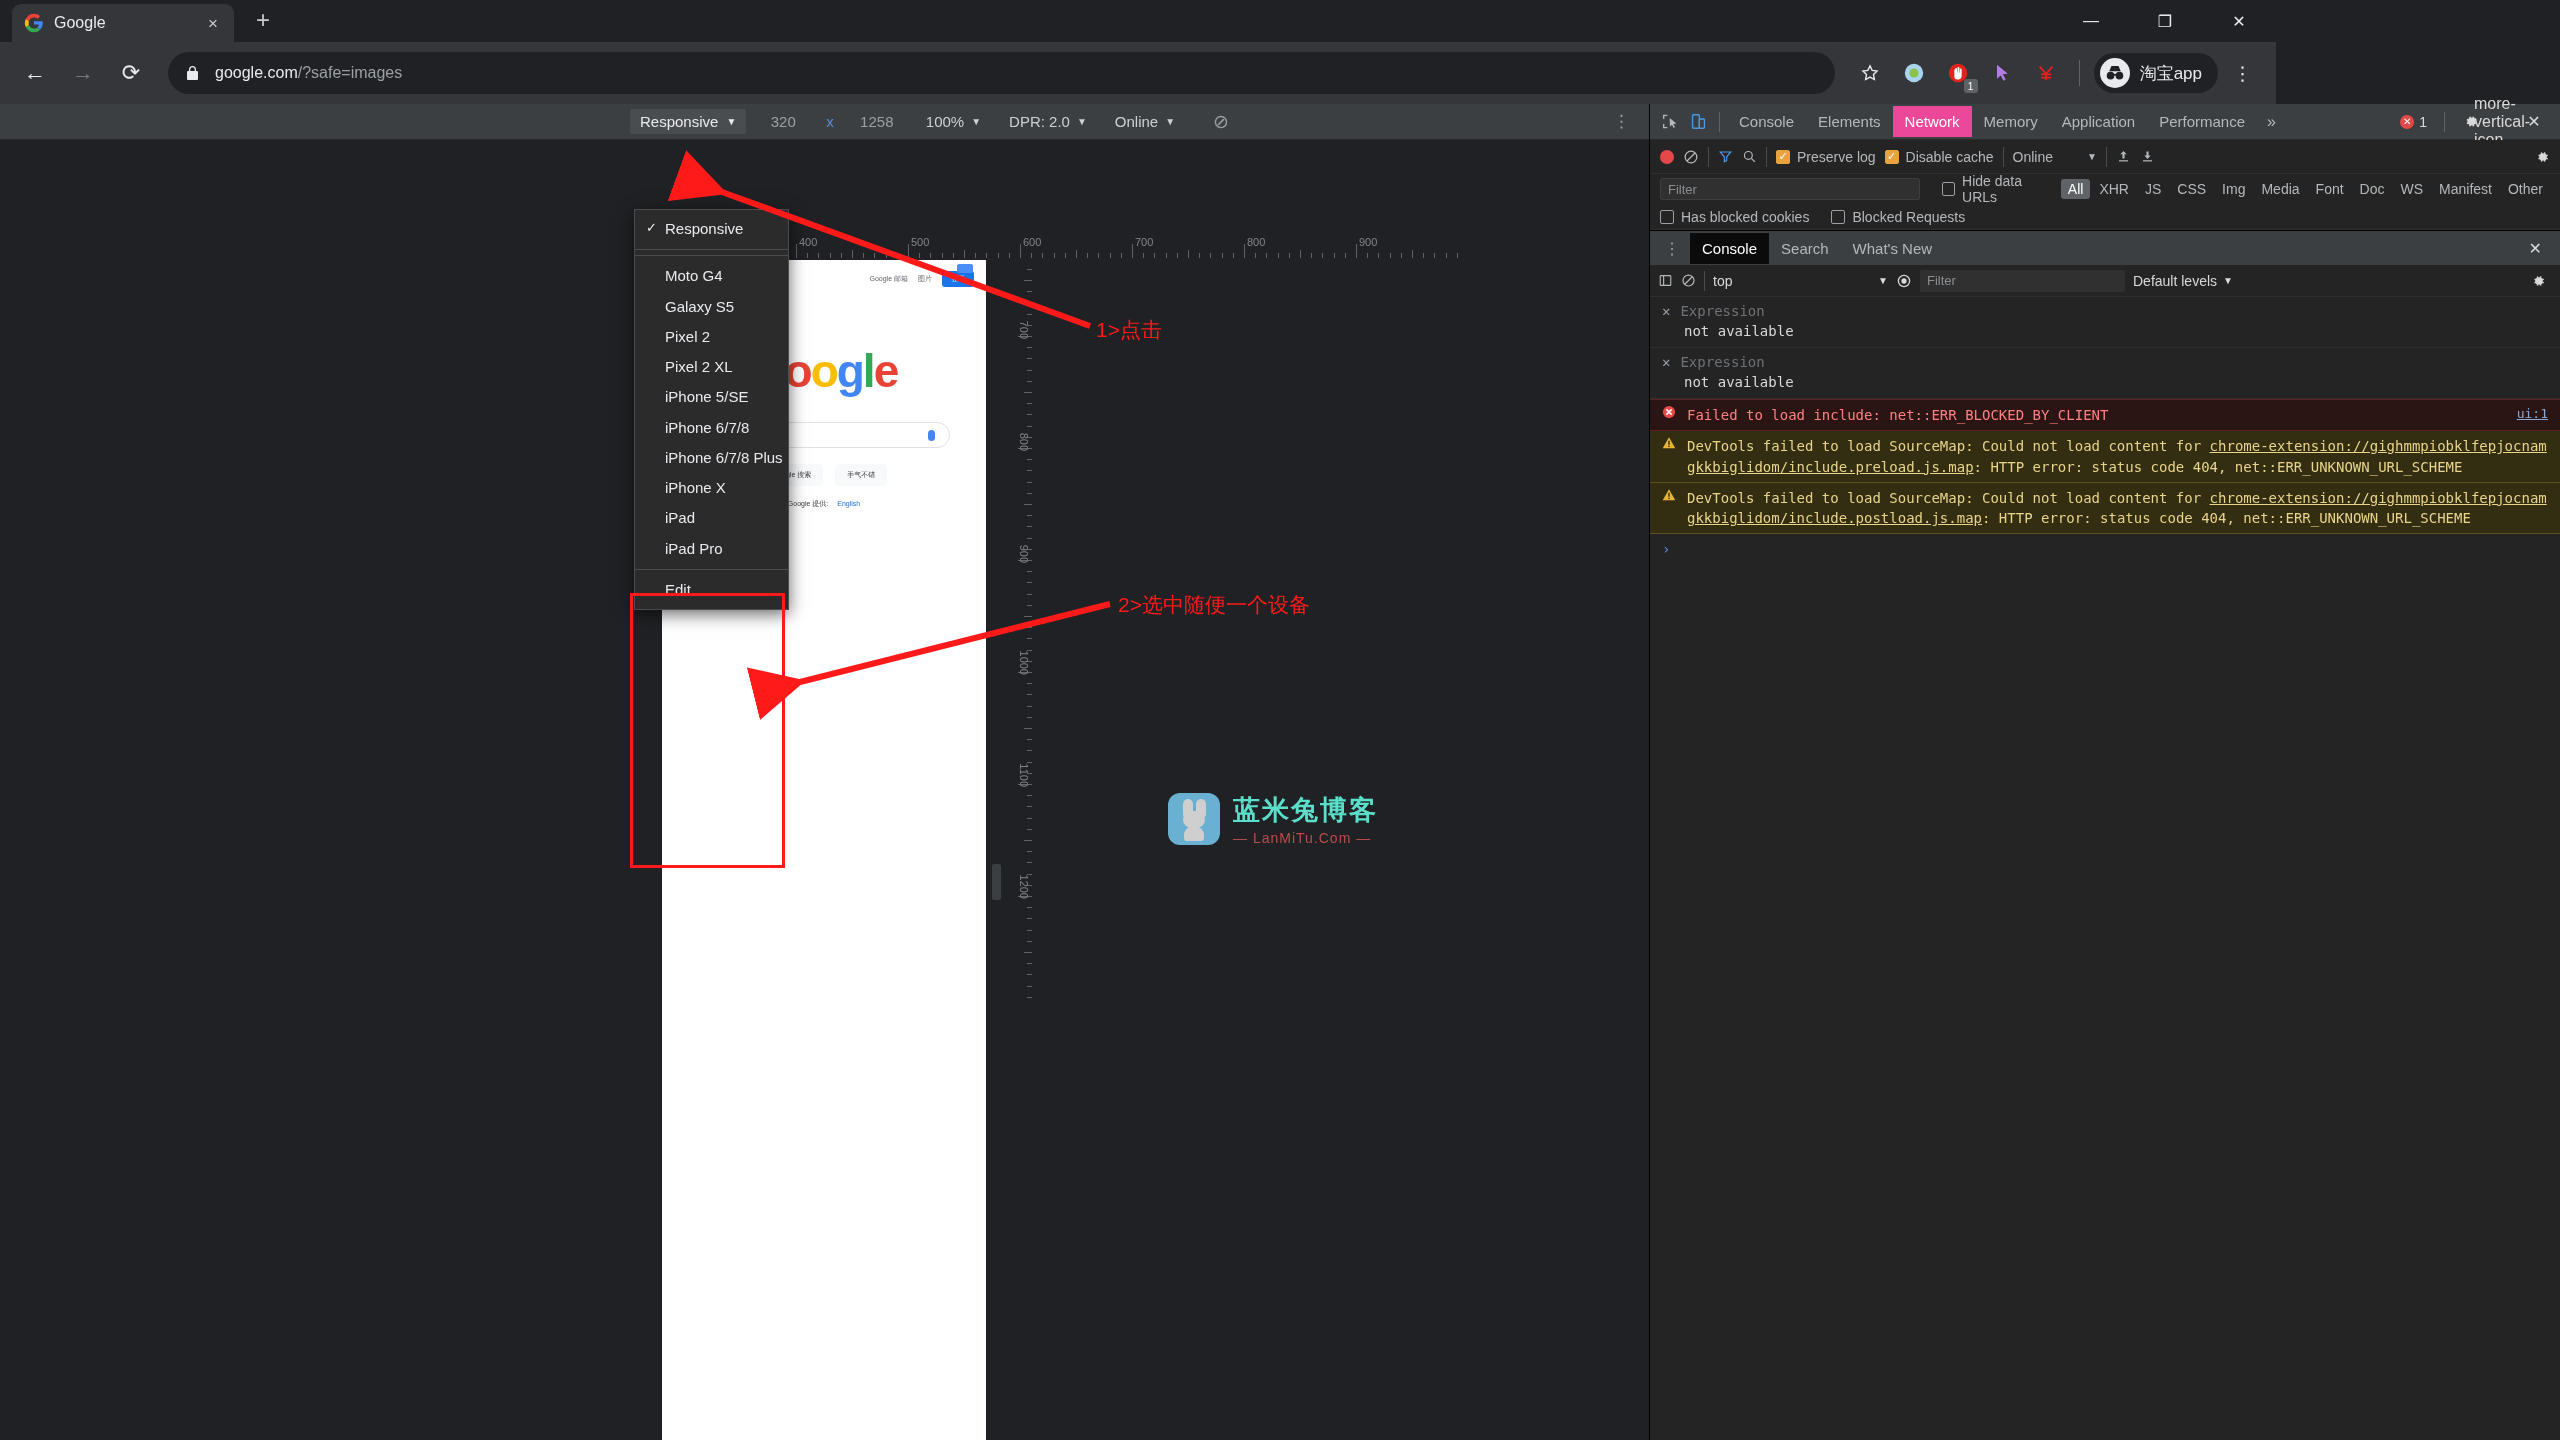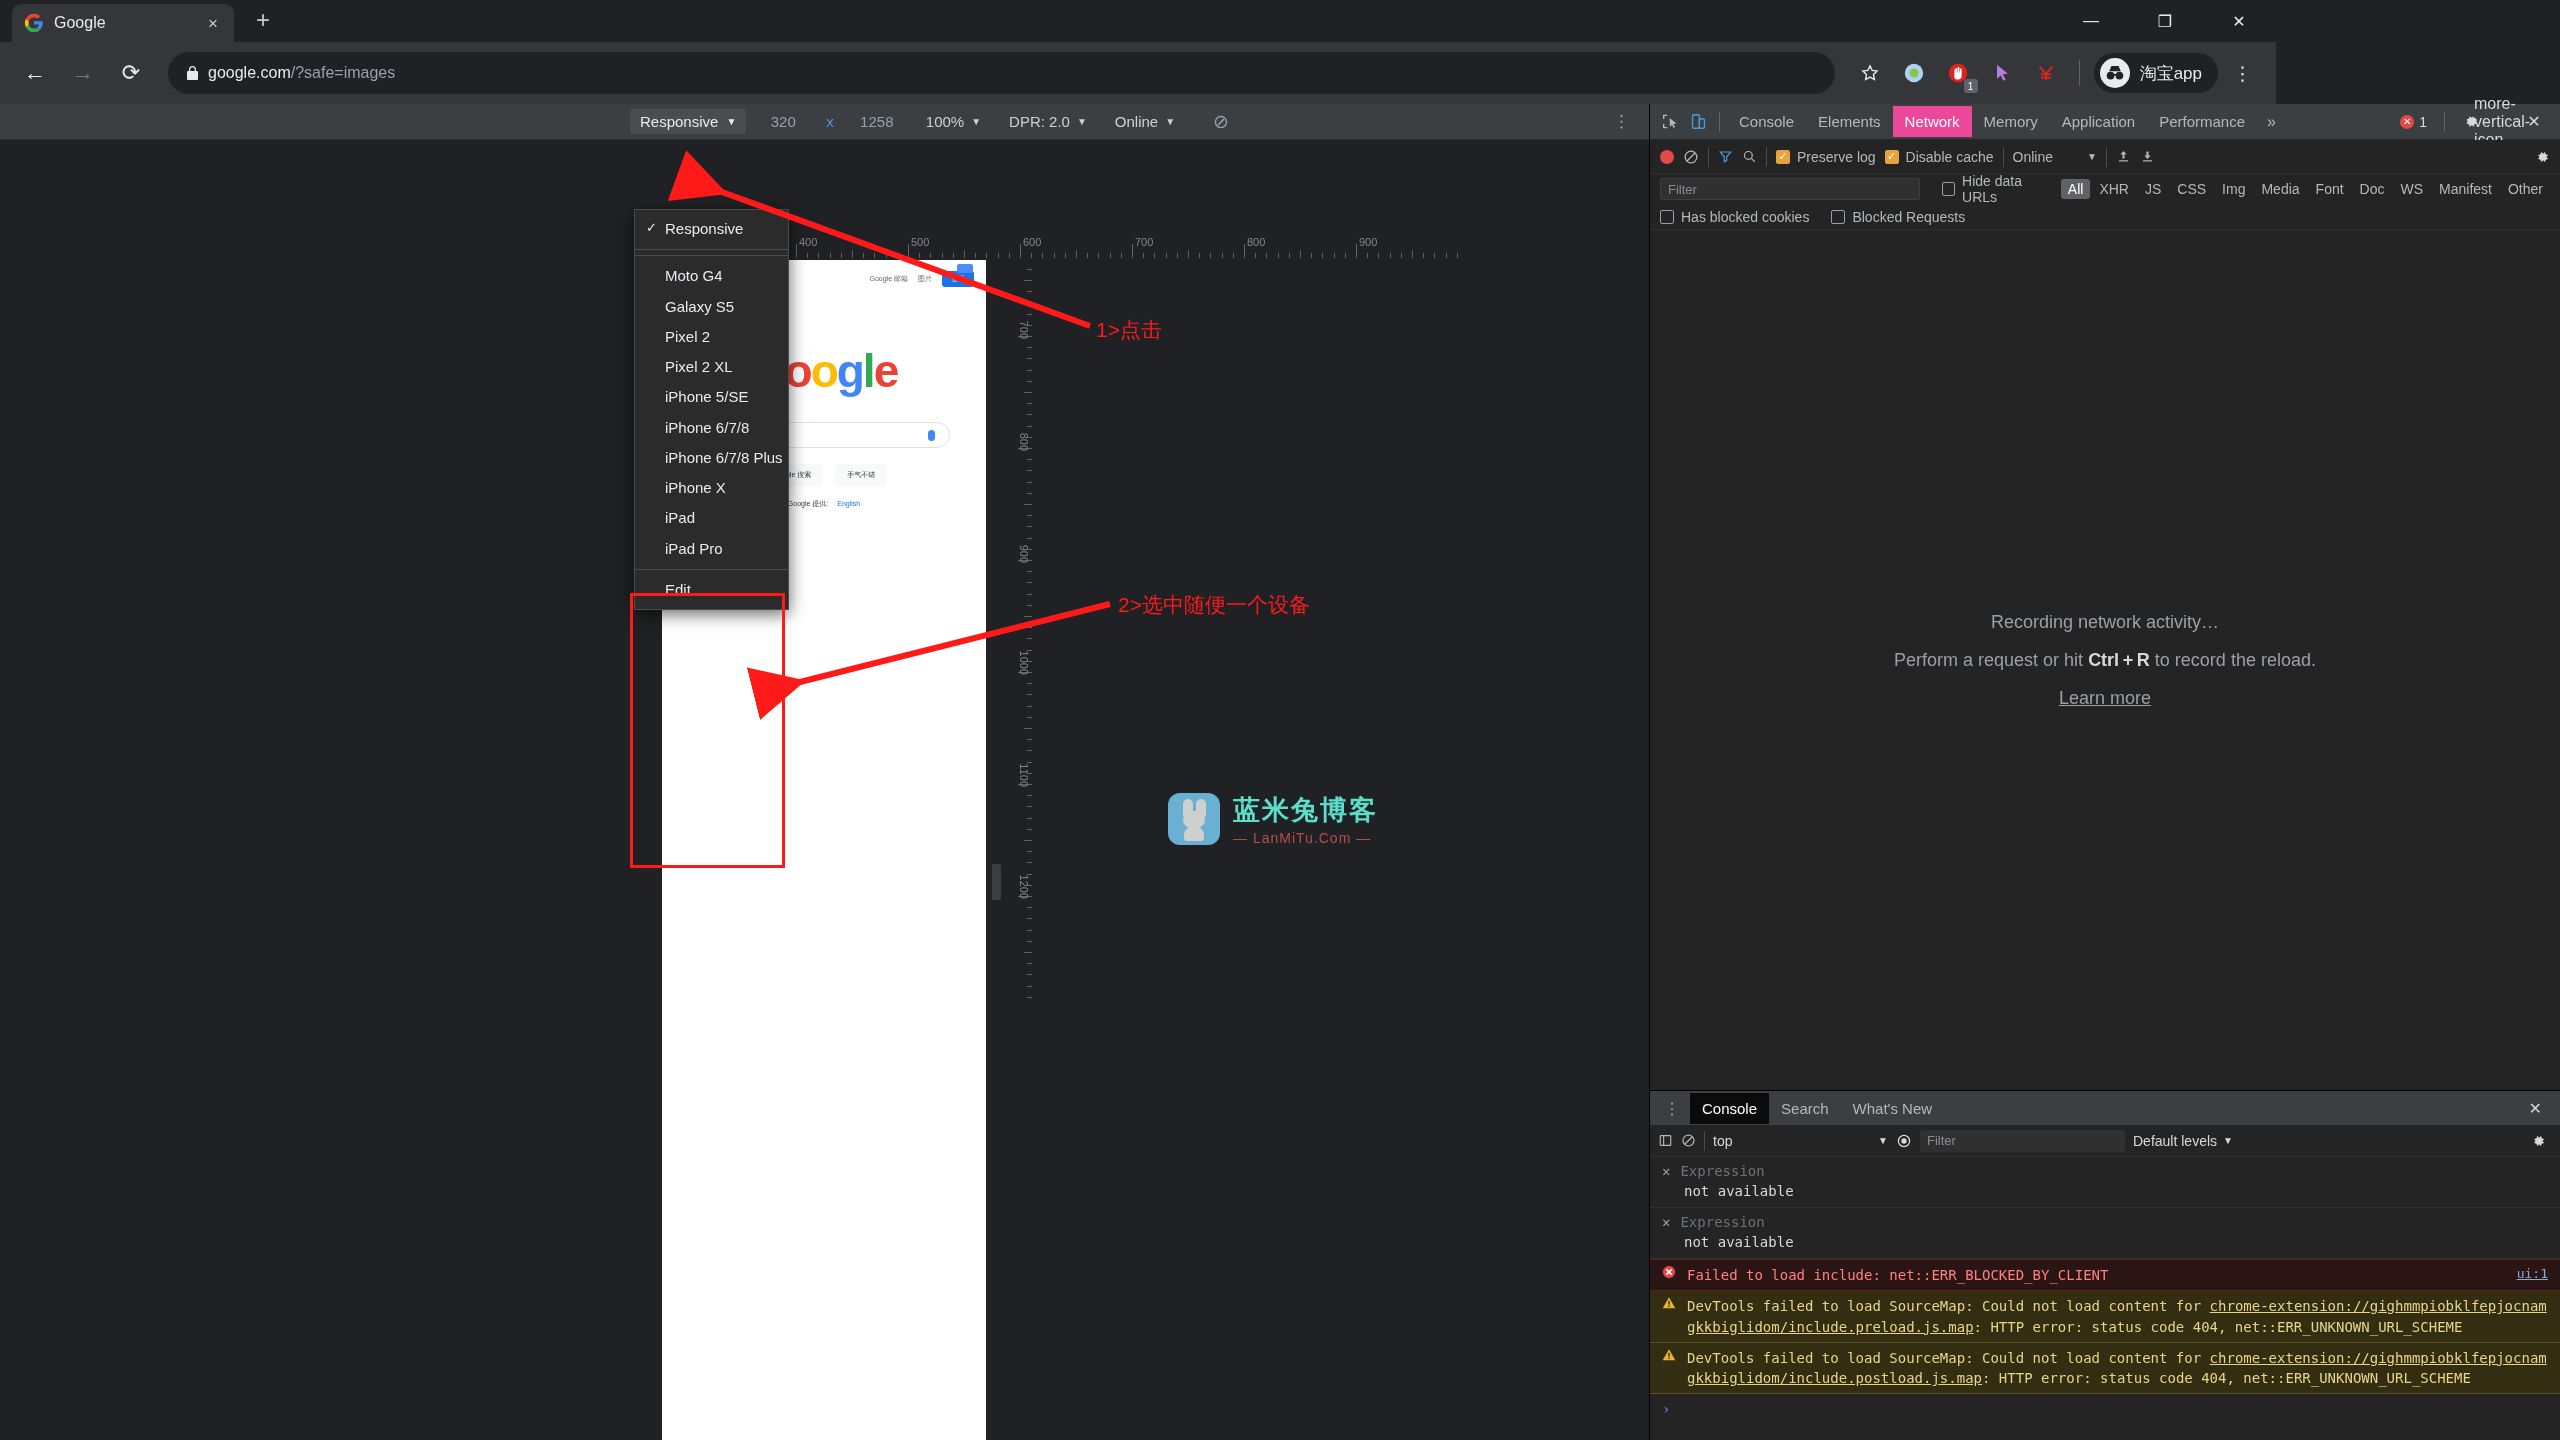--- a/index.html
+++ b/index.html
@@ -37,21 +37,21 @@
     height: 62px; background: #35363a;
     display: flex; align-items: center; padding: 0 14px; gap: 6px;
   }
   .nav-btn {
     width: 42px; height: 42px; display: flex; align-items: center;
     justify-content: center; color: #e8eaed; font-size: 22px; border-radius: 50%;
   }
   .nav-btn.disabled { color: #76797d; }
   .omnibox {
     flex: 1; height: 42px; background: #202124; border-radius: 21px;
-    display: flex; align-items: center; gap: 9px; padding: 0 18px;
+    display: flex; align-items: center; gap: 16px; padding: 0 18px;
     margin: 0 10px; color: #e8eaed; font-size: 16px;
   }
   .omnibox .url-host { color: #e8eaed; }
   .omnibox .url-path { color: #9aa0a6; }
   .tb-icon {
     width: 38px; height: 38px; display: flex; align-items: center;
     justify-content: center; position: relative;
   }
   .ext-badge {
     position: absolute; right: -1px; bottom: -1px;
@@ -753,27 +753,20 @@
       <label class="cb">
         <span class="cb-box"></span>
         <span>Has blocked cookies</span>
       </label>
       <label class="cb">
         <span class="cb-box"></span>
         <span>Blocked Requests</span>
       </label>
     </div>
 
-    <div class="net-empty">
-      <div>Recording network activity…</div>
-      <div>
-        <span>Perform a request or hit </span><b>Ctrl + R</b><span> to record the reload.</span>
-      </div>
-      <a href="#" class="learn">Learn more</a>
-    </div>
 
     <div id="console-drawer">
       <div class="drawer-tabbar">
         <span class="drawer-kebab">⋮</span>
         <div id="drawer-tabs" style="display:flex;align-items:center;">
             <div class="drawer-tab active">Console</div>
             <div class="drawer-tab">Search</div>
             <div class="drawer-tab">What's New</div>
           </div>
         <span class="drawer-close">✕</span>

